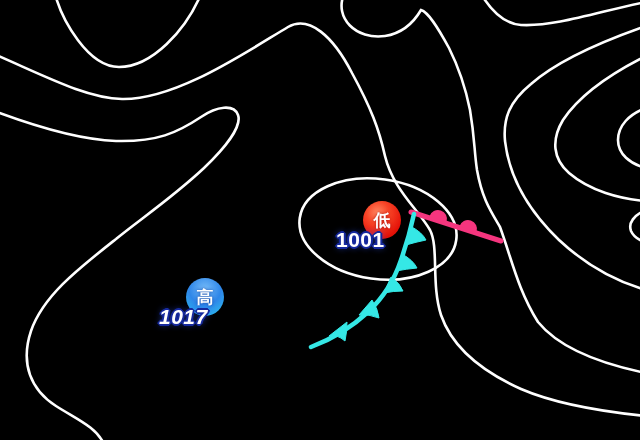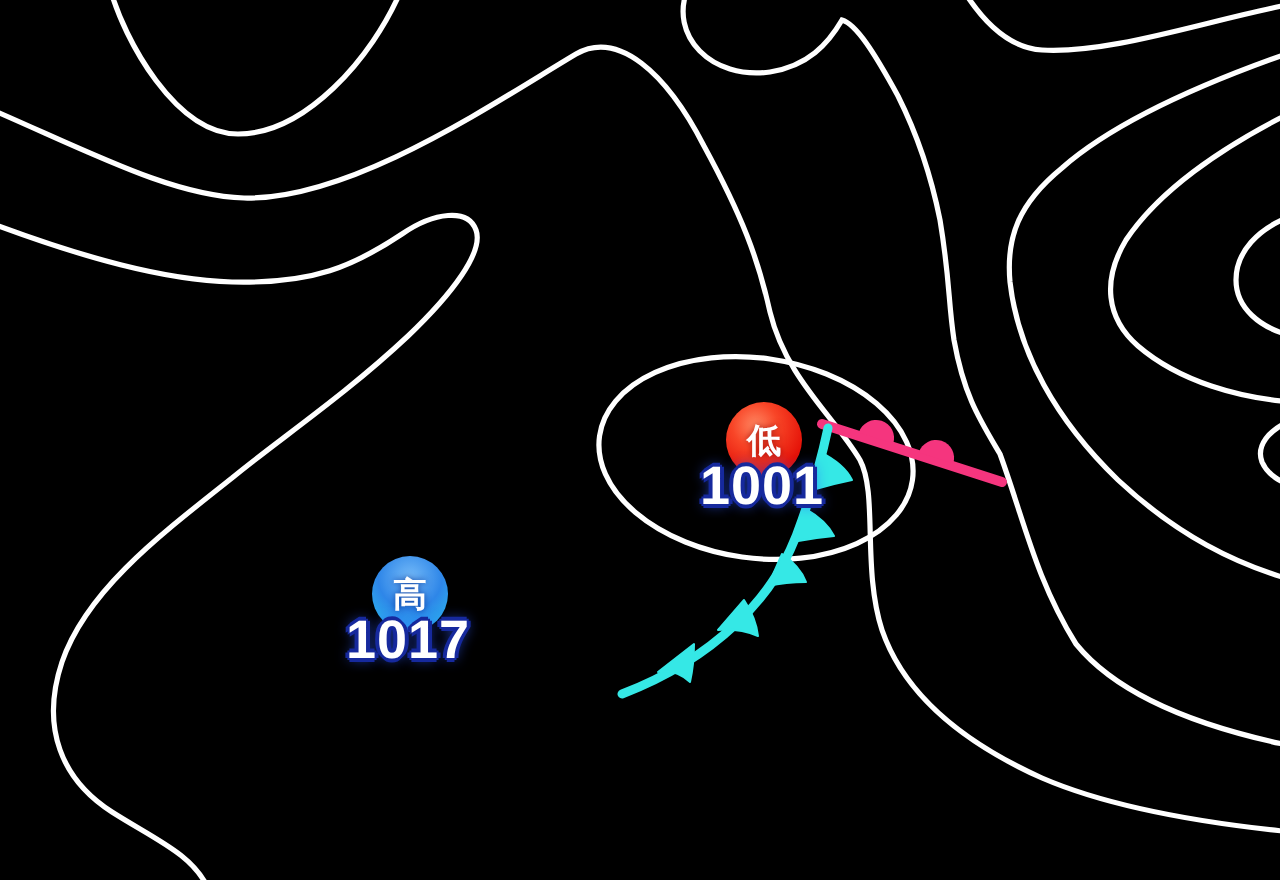--- a/index.html
+++ b/index.html
@@ -17,29 +17,29 @@
     left:363px;top:201px;
     background:radial-gradient(circle at 38% 30%, #ff8560 0%, #f84527 32%, #e51208 72%, #c50e00 100%);
     text-shadow:0 0 3px rgba(150,0,0,.8);
   }
   .sym-high{
     left:186px;top:278px;
     background:radial-gradient(circle at 50% 28%, #74baf8 0%, #2e86e8 48%, #2bc9f2 100%);
     text-shadow:0 0 3px rgba(0,40,140,.8);
   }
   .pval{
-    position:absolute;width:90px;text-align:center;
-    color:#fff;font-weight:bold;font-size:27px;letter-spacing:.5px;
+    position:absolute;width:90px;text-align:left;
+    color:#fff;font-weight:bold;font-size:21px;letter-spacing:.5px;
     text-shadow:
       -2px 0 0 #16299d, 2px 0 0 #16299d, 0 -2px 0 #16299d, 0 2px 0 #16299d,
       -1px -1px 0 #16299d, 1px -1px 0 #16299d, -1px 1px 0 #16299d, 1px 1px 0 #16299d,
       0 0 7px rgba(45,90,255,.95);
   }
   .pval-low{left:336px;top:228px;}
-  .pval-high{left:159px;top:305px;}
+  .pval-high{left:159px;top:305px;font-style:italic;}
 </style>
 </head>
 <body>
 
 <div class="map">
 
   <svg width="640" height="440" viewBox="0 0 640 440">
     <g fill="none" stroke="#ffffff" stroke-width="2.6" stroke-linecap="round">
       <path d="M 55,-6 C 62,20 88,67 119,67 C 152,67 186,30 201,-6"></path>
       <path d="M -6,54 C 45,76 86,98 122,99 C 176,100 246,52 288,27 C 309,15 333,36 352,73 C 371,108 379,129 385,156 C 393,189 417,208 430,230 C 439,247 431,284 441,315 C 452,347 481,371 521,389 C 558,405 606,412 646,416"></path>

